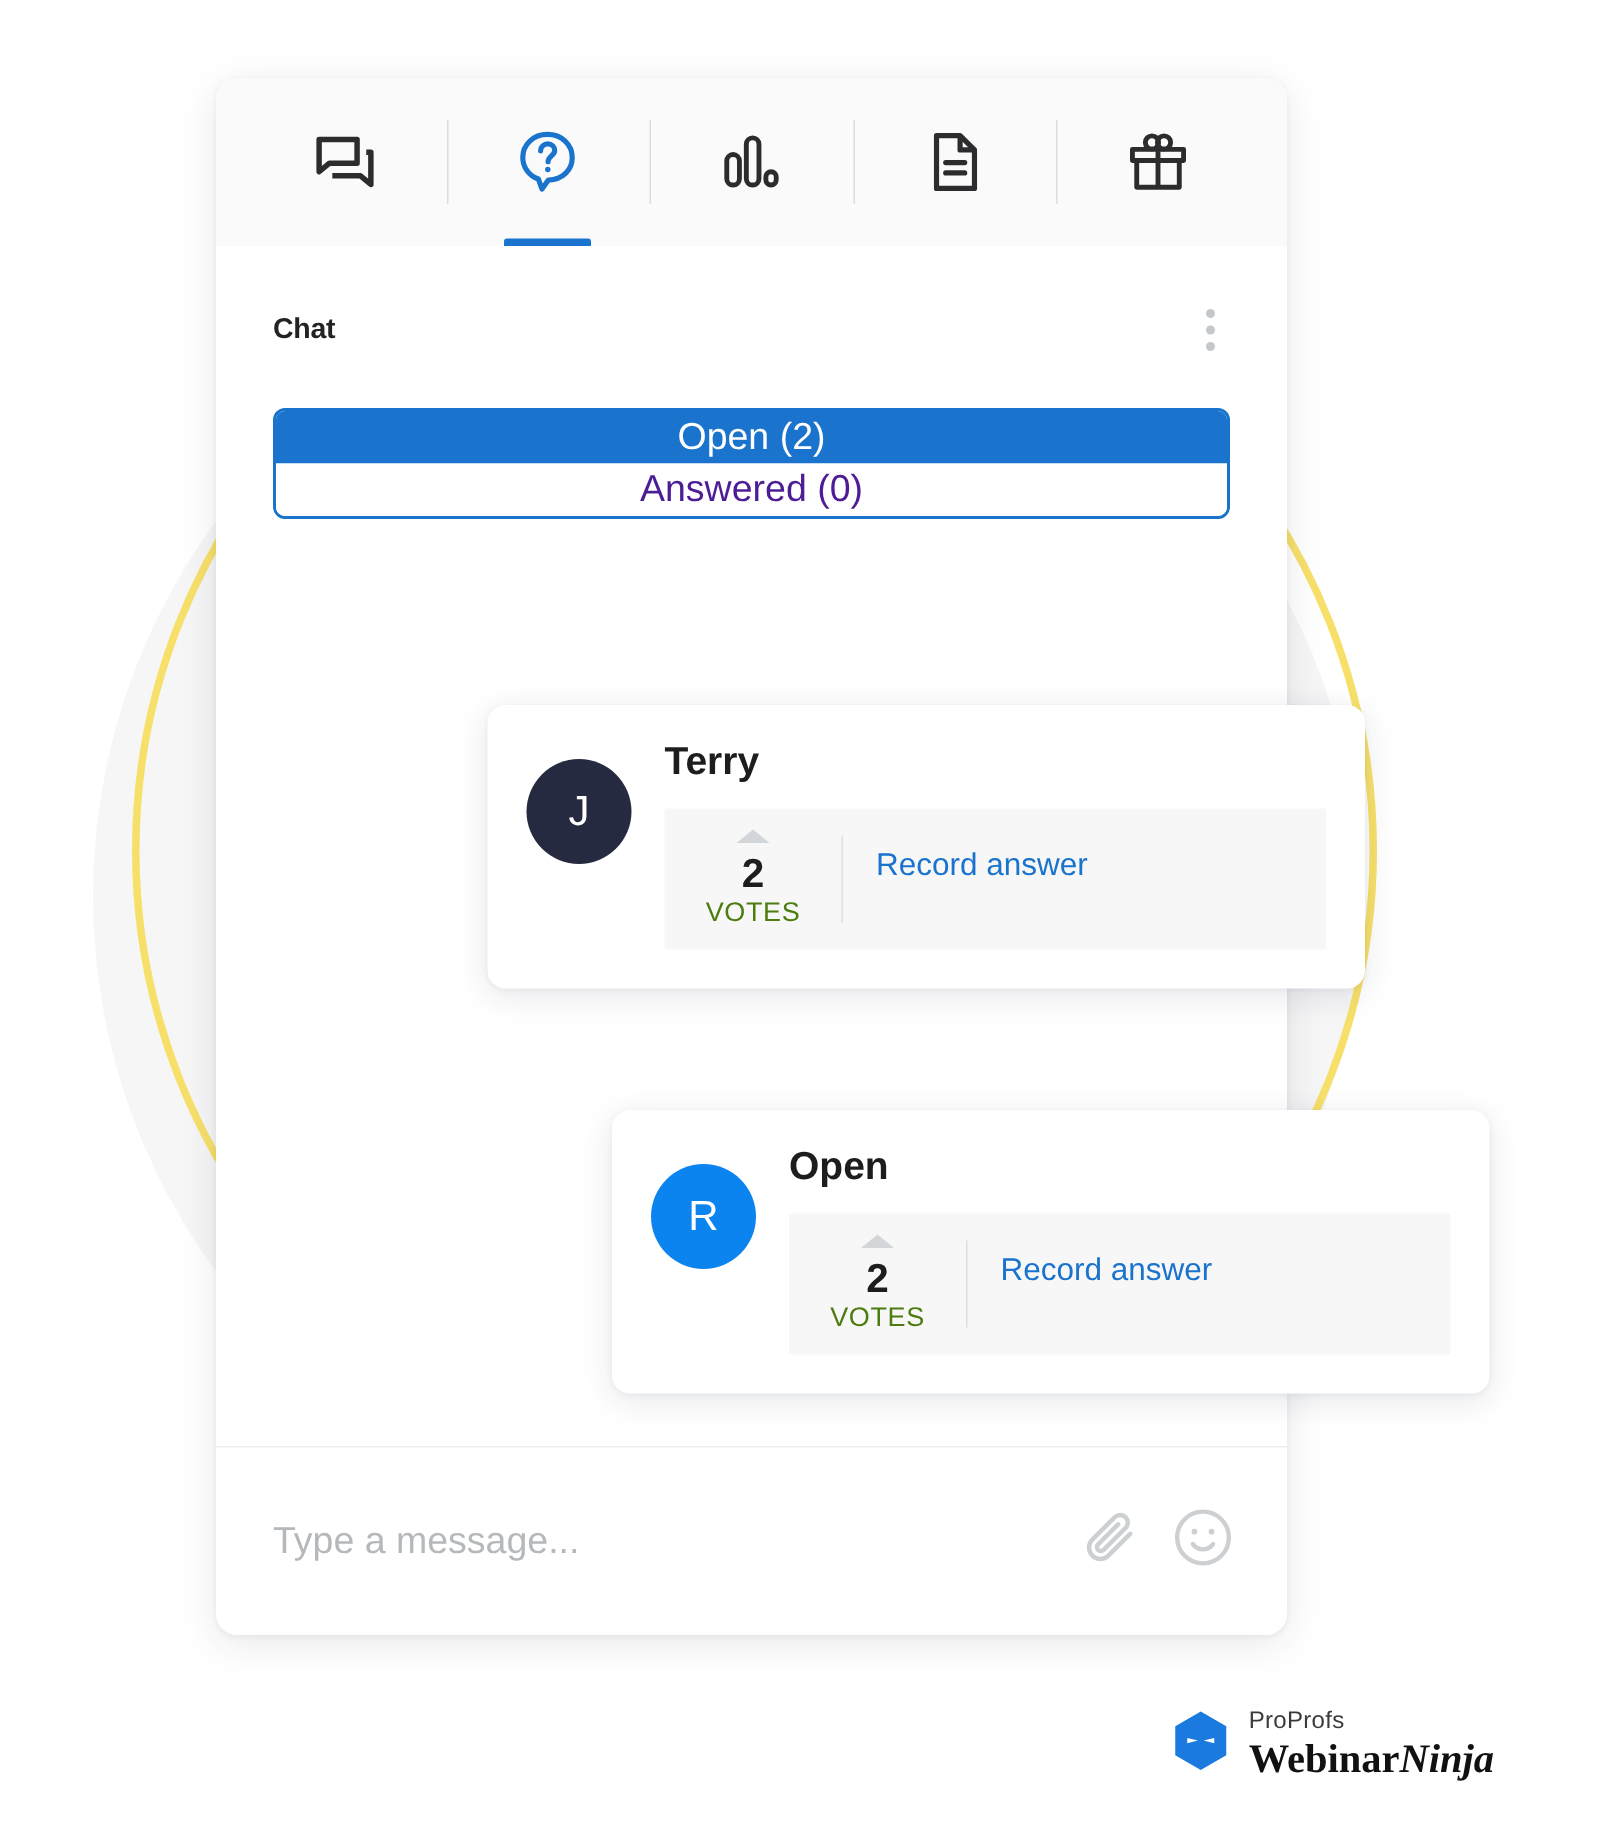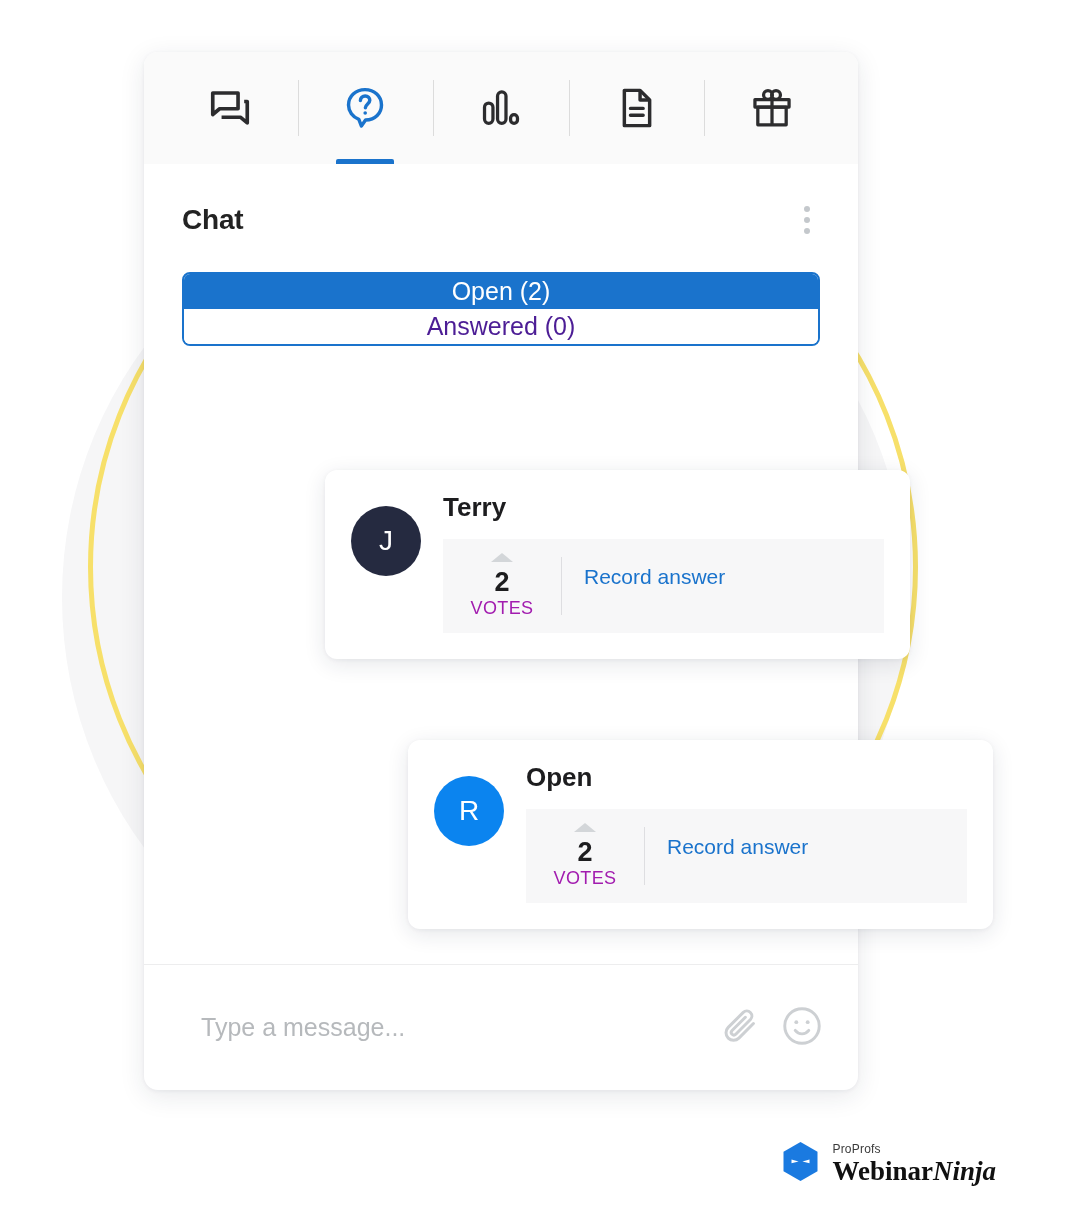--- a/index.html
+++ b/index.html
@@ -93,21 +93,21 @@
   .tab svg { display: block; }
 
   
   .chat-header {
     display: flex;
     align-items: center;
     justify-content: space-between;
     padding: 34px 38px 0 38px;
   }
   .chat-title {
-    font-size: 28px;
+    font-size: 19px;
     font-weight: bold;
     color: #232323;
     letter-spacing: -0.2px;
   }
   .kebab {
     display: flex;
     flex-direction: column;
     gap: 5px;
     padding: 8px 10px;
     cursor: pointer;
@@ -211,21 +211,21 @@
     cursor: pointer;
   }
   .vote-count {
     font-size: 27px;
     font-weight: bold;
     color: #1d1d1f;
     line-height: 1.05;
   }
   .vote-label {
     font-size: 18px;
-    color: #a21caf;
+    color: #4d7c0f;
     letter-spacing: 0.4px;
   }
 
   .qdivider {
     width: 1px;
     background: #dedee1;
     margin: 4px 0;
   }
 
   .qcontent {
@@ -256,37 +256,36 @@
     gap: 18px;
   }
   .composer-input {
     flex: 1;
     border: none;
     outline: none;
     background: transparent;
     font-family: "Liberation Sans", sans-serif;
     font-size: 25px;
     color: #4a4a4a;
-    margin-left: 19px;
   }
   .composer-input::placeholder { color: #b6b9bc; }
   .composer-icon { cursor: pointer; display: block; }
 
   
   .logo {
     position: absolute;
     right: 70px;
     bottom: 42px;
     display: flex;
     align-items: center;
     gap: 13px;
   }
   .logo-text { line-height: 1; }
   .logo-sub {
-    font-size: 12px;
+    font-size: 16px;
     color: #3b3b3b;
     letter-spacing: 0.2px;
     margin-bottom: 3px;
   }
   .logo-main {
     font-family: "Liberation Serif", serif;
     font-size: 27px;
     color: #111111;
     font-weight: bold;
   }

